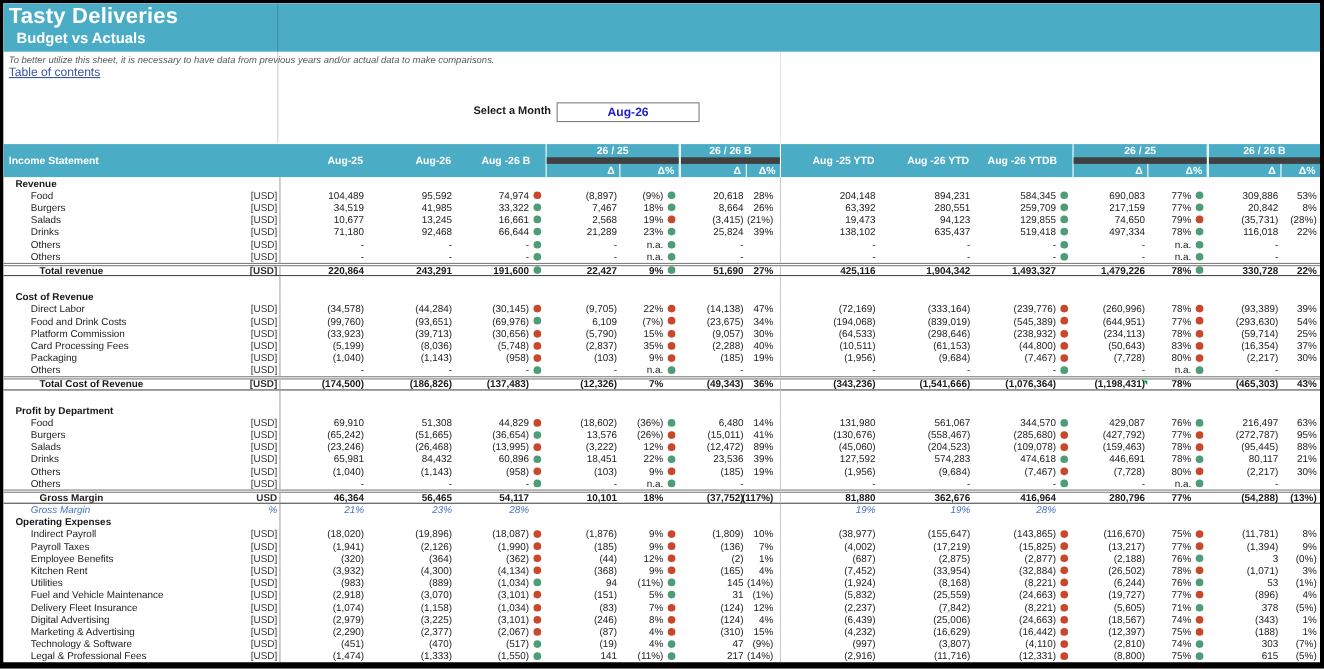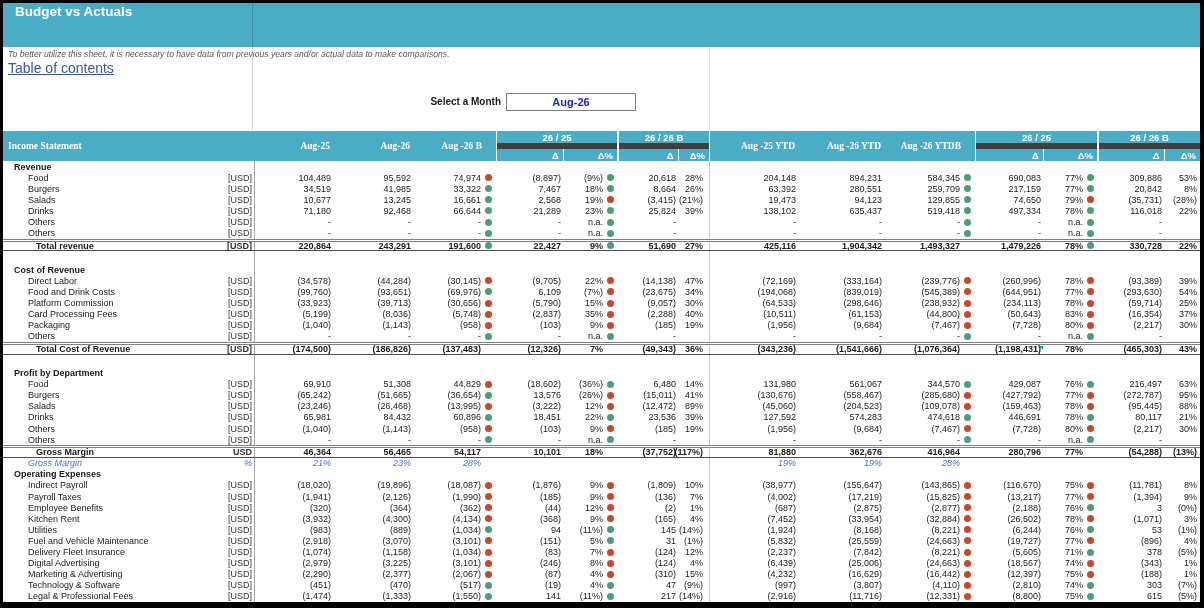--- a/index.html
+++ b/index.html
@@ -2,31 +2,31 @@
 <html style="--teal: #4BACC6; --green: #4D9E78; --red: #C9472B; --blue: #2222CC;"><head>
 <meta charset="utf-8">
 <style>
   html,body{margin:0;padding:0;background:#fff;}
   .frame{width:1204px;height:608px;box-sizing:border-box;border:3px solid #000;border-right:4px solid #000;border-bottom:6px solid #000;
          position:relative;overflow:hidden;background:#fff;font-family:"Liberation Sans",sans-serif;color:#1a1a1a;}
   .titlebar{position:absolute;top:0;left:0;width:100%;height:44px;background:var(--teal,#4BACC6);}
   .title{font-size:20px;font-weight:bold;color:#fff;padding:1px 0 0 5px;line-height:22px;letter-spacing:.2px;}
   .subtitle{font-size:13.5px;font-weight:bold;color:#fff;padding-left:12px;line-height:17px;}
   .note{position:absolute;top:46px;left:5px;font-size:8.6px;font-style:italic;color:#595959;}
-  .toc{position:absolute;top:57px;left:5px;font-size:14px;color:#3A55A4;text-decoration:underline;cursor:pointer;}
+  .toc{position:absolute;top:57px;left:5px;font-size:11px;color:#3A55A4;text-decoration:underline;cursor:pointer;}
   .vline-top{position:absolute;left:249px;top:0;width:1px;height:127px;background:rgba(0,0,0,.18);}
   .vline-top2{position:absolute;left:706px;top:44px;width:1px;height:83px;background:rgba(0,0,0,.10);}
   .monthrow{position:absolute;top:90px;left:0;width:100%;height:18px;}
   .monthlabel{position:absolute;left:400px;width:98px;text-align:right;font-size:10px;font-weight:bold;top:3px;}
   .monthbox{position:absolute;left:503px;top:0;width:128px;height:16px;border:1px solid #7f7f7f;background:#fff;
             text-align:center;font-size:11px;font-weight:bold;color:var(--blue,#2222CC);line-height:16px;cursor:pointer;}
   
   .tbl{position:absolute;top:128px;left:0;width:1198px;}
   .thead{display:flex;height:30px;background:var(--teal,#4BACC6);color:#fff;font-size:9.5px;font-weight:bold;}
-  .th{box-sizing:border-box;display:flex;align-items:center;font-family:Liberation Serif, serif;}
+  .th{box-sizing:border-box;display:flex;align-items:center;}
   .th-label{width:252px;padding-left:5px;}
   .th-v{justify-content:flex-end;padding-right:3px;}
   .w-aug25{width:78px}.w-aug26{width:80px}.w-aug26b{width:83px;padding-right:14px}
   .w-ytd25{width:88px}.w-ytd26{width:86px}.w-ytdb{width:91px;padding-right:14px}
   .hgroup{box-sizing:border-box;display:flex;flex-direction:column;border-left:1px solid #fff;border-right:1px solid #fff;}
   .hg1{width:122px}.hg2{width:92px}.hg3{width:123px}.hg4{width:103px}
   .hg-top{height:15px;display:flex;align-items:center;justify-content:center;border-bottom:6px solid #404040;}
   .hg-sub{height:15px;display:flex;}
   .hd{box-sizing:border-box;display:flex;align-items:center;justify-content:flex-end;padding-right:4px;}
   .hd+.hd{border-left:1px solid #fff;}
@@ -58,20 +58,21 @@
   .sp2{width:455px;border-right:1px solid #c9c9c9;}
   .sp3{width:491px;}
   .has-comment::after{content:"";position:absolute;right:0;top:1.5px;width:0;height:0;
       border-top:4px solid #00B050;border-left:4px solid transparent;}
 </style>
 </head>
 <body>
 
 <div class="frame">
   <div class="titlebar">
+    <div class="title">Tasty Deliveries</div>
     <div class="subtitle">Budget vs Actuals</div>
   </div>
   <div class="vline-top"></div>
   <div class="vline-top2"></div>
   <div class="note">To better utilize this sheet, it is necessary to have data from previous years and/or actual data to make comparisons.</div>
   <div class="toc">Table of contents</div>
 
   <div class="monthrow">
     <div class="monthlabel">Select a Month</div>
     <div class="monthbox">Aug-26</div>

